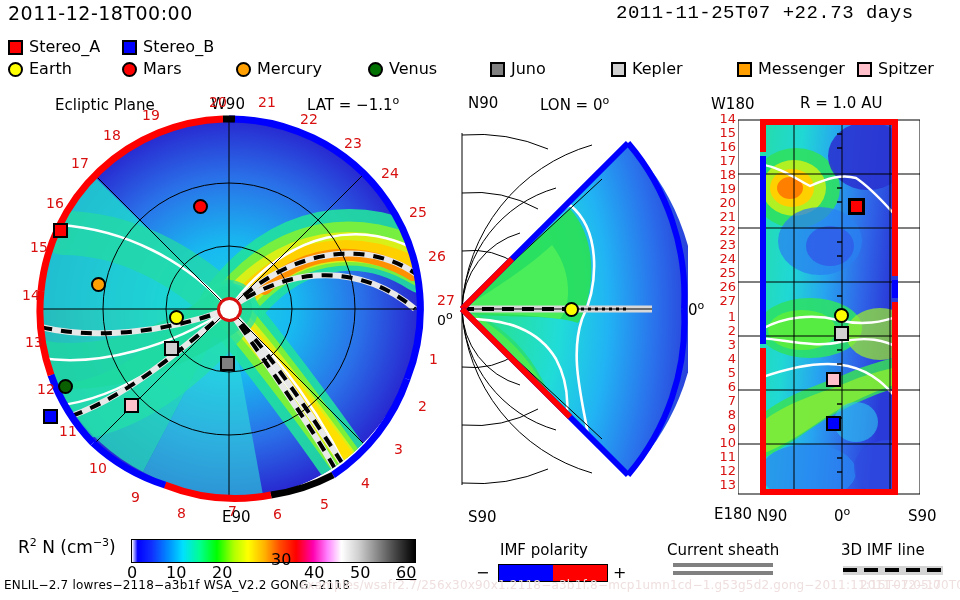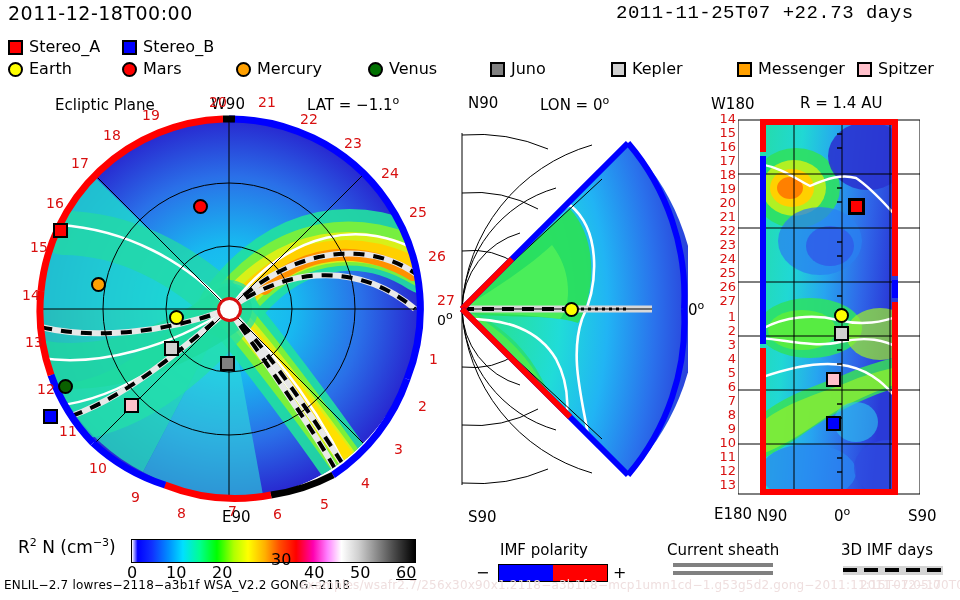--- a/index.html
+++ b/index.html
@@ -132,21 +132,21 @@
 <div class="abs ptitle nowrap" id="t-ecl">Ecliptic Plane</div>
 <div class="abs ptitle nowrap" id="t-w90">W90</div>
 <div class="abs ptitle nowrap" id="t-lat"><span>LAT = −1.1</span><span class="sup">o</span></div>
 <div class="abs ptitle nowrap" id="t-e90">E90</div>
 
 <div class="abs ptitle nowrap" id="t-n90">N90</div>
 <div class="abs ptitle nowrap" id="t-lon"><span>LON = 0</span><span class="sup">o</span></div>
 <div class="abs ptitle nowrap" id="t-s90">S90</div>
 
 <div class="abs ptitle nowrap" id="t-w180">W180</div>
-<div class="abs ptitle nowrap" id="t-r1au">R = 1.4 AU</div>
+<div class="abs ptitle nowrap" id="t-r1au">R = 1.0 AU</div>
 <div class="abs ptitle nowrap" id="t-e180">E180</div>
 
 <div class="abs" id="ecliptic">
   <svg width="392" height="392" viewBox="0 0 392 392">
     <defs>
       <clipPath id="discClip">
           <circle cx="196" cy="196" r="190"></circle>
         </clipPath>
       <radialGradient id="bgRad" cx="50%" cy="50%" r="50%">
         <stop offset="0%" stop-color="#19d2e8"></stop>
@@ -496,21 +496,21 @@
 </div>
 <div class="abs nowrap" id="imf-plus">+</div>
 
 <div class="abs blabel nowrap" id="l-cs">Current sheath</div>
 <div class="abs" id="cs-bar">
   <div class="l"></div>
   <div class="g"></div>
   <div class="l"></div>
 </div>
 
-<div class="abs blabel nowrap" id="l-3d">3D IMF days</div>
+<div class="abs blabel nowrap" id="l-3d">3D IMF line</div>
 <div class="abs" id="imf3d">
   <div class="dash" style="left:0;width:14px"></div>
   <div class="dash" style="left:21px;width:14px"></div>
   <div class="dash" style="left:42px;width:14px"></div>
   <div class="dash" style="left:63px;width:14px"></div>
   <div class="dash" style="left:84px;width:14px"></div>
 </div>
 
 <div class="abs nowrap" id="foot-left">ENLIL−2.7 lowres−2118−a3b1f WSA_V2.2 GONG−2118</div>
 <div class="abs nowrap" id="foot-wm">examples/wsafr2.7/256x30x90x1.2118−a3b1f.8−mcp1umn1cd−1.g53g5d2.gong−2011:11:15T07:05:00T00</div>

